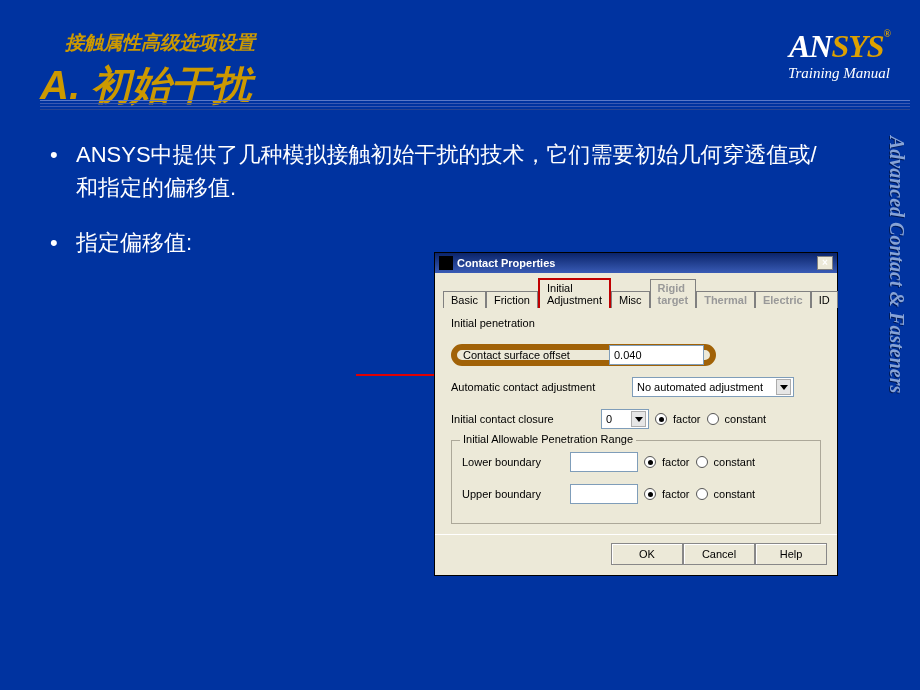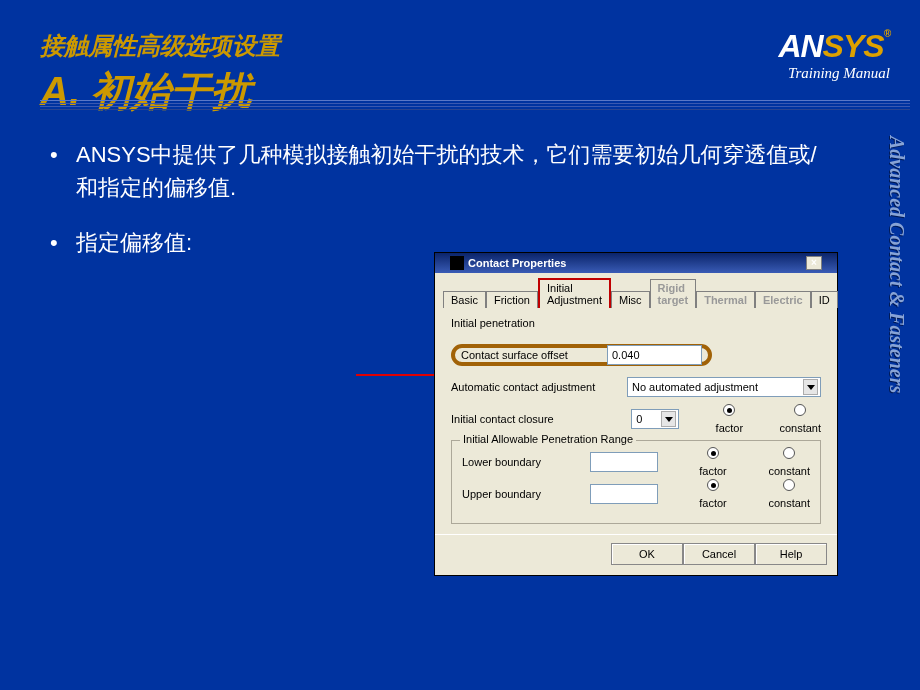--- a/index.html
+++ b/index.html
@@ -3,24 +3,24 @@
 <meta charset="utf-8">
 <style>
   * { box-sizing: border-box; margin: 0; padding: 0; }
   html, body { width: 920px; height: 690px; overflow: hidden; }
   body {
     background: #0033a0;
     position: relative;
     font-family: "Microsoft YaHei", Arial, sans-serif;
   }
   .slide-heading { position: absolute; top: 30px; left: 40px; }
-  .slide-suptitle { color: #cc9900; font-style: italic; font-size: 24px; font-weight: bold; margin-bottom: 2px; }
+  .slide-suptitle { color: #cc9900; font-style: italic; font-size: 19px; font-weight: bold; margin-bottom: 2px; margin-left: 25px; }
   .slide-title { color: #cc9900; font-style: italic; font-size: 40px; font-weight: bold; }
   .logo { position: absolute; top: 28px; right: 30px; text-align: right; }
-  .logo-mark { color: #dda100; font-size: 32px; font-weight: 900; font-style: italic; letter-spacing: -1px; }
+  .logo-mark { color: #dda100; font-size: 32px; font-weight: 900; font-style: italic; letter-spacing: -1px; font-family: Liberation Serif, serif; }
   .logo-mark .an { color: #fff; }
   .logo-sub { color: #fff; font-style: italic; font-size: 15px; font-family: "Times New Roman", serif; }
   .vert-title {
     position: absolute; right: 12px; top: 136px;
     writing-mode: vertical-rl; text-orientation: mixed;
     color: #87a3d6; font-style: italic; font-weight: bold;
     font-size: 20px; font-family: "Times New Roman", serif;
     text-shadow: 1px 1px 0 #001a55;
   }
   .deco-lines { position: absolute; top: 100px; left: 40px; width: 870px; height: 20px; pointer-events:none; }
@@ -41,66 +41,66 @@
   }
   
   .dlg {
     position: absolute; top: 252px; left: 434px; width: 404px;
     background: #ece9d8; border: 1px solid #000; font-family: Tahoma, sans-serif;
     font-size: 11px; color: #000;
   }
   .titlebar {
     background: linear-gradient(#0a246a,#395bb5);
     color: #fff; height: 20px; display: flex; align-items: center;
-    padding: 0 15px; font-weight: bold; font-size: 11px; justify-content: space-between;
+    padding: 0 4px; font-weight: bold; font-size: 11px; justify-content: space-between;
   }
   .titlebar-left { display:flex; align-items:center; gap:4px; }
   .titlebar-icon { width:14px; height:14px; background:#000; }
   .close-btn {
     width: 16px; height: 14px; background: #ece9d8; border: 1px solid #808080;
     font-size: 10px; text-align: center; line-height: 11px; font-family: Arial; font-weight:bold;
   }
   .tabstrip { display: flex; align-items: flex-end; height: 28px; padding: 6px 8px 0 8px; gap:0; }
   .tab {
     border: 1px solid #808080; border-bottom: none; padding: 2px 7px;
     background: #ece9d8; font-size: 11px; position: relative; top:7px;
   }
   .tab.active { border: 2px solid #c00000; border-bottom:none; background:#ece9d8; z-index:2; font-weight:normal;}
   .tab.disabled { color: #999; font-weight: bold; }
   .panel { border-top:1px solid #fff; margin:0 8px 6px 8px; padding: 10px 8px 4px 8px; }
-  .row { display:flex; align-items:center; margin-bottom:10px; height:22px;justify-content:space-between; }
+  .row { display:flex; align-items:center; margin-bottom:10px; height:22px; }
   .lbl { width: 150px; }
   .dd {
     height: 20px; border: 1px solid #7f9db9; background:#fff;
     display:flex; align-items:center; justify-content:space-between; padding:0 2px 0 4px;
   }
   .dd.wide { width: 190px; }
-  .dd.mid { width: 194px; }
+  .dd.mid { width: 162px; margin-left: 31px; }
   .dd.sm { width: 48px; }
   .dd-arrow {
     width:15px; height:16px; background:#e6e6e6; border:1px solid #acacac;
     display:flex; align-items:center; justify-content:center;
   }
   .dd-arrow::after { content:""; border-left:4px solid transparent; border-right:4px solid transparent; border-top:5px solid #000; }
   .txt {
     height:20px; border:1px solid #7f9db9; background:#fff; width:95px;
     padding:0 4px; display:flex; align-items:center;
   }
   .ring-red {
-    height:22px; border:4px solid #a16207; border-radius:12px;
+    height:22px; border:6px solid #a16207; border-radius:12px;
     display:flex; align-items:center; padding:0 6px; gap:18px;
   }
-  .radio-grp { display:flex; align-items:center; gap:6px; margin-left:6px;flex-direction:column; }
+  .radio-grp { display:flex; align-items:center; gap:6px; margin-left:6px; }
   .radio { width:12px; height:12px; border:1px solid #555; border-radius:50%; background:#fff; display:inline-flex; align-items:center; justify-content:center;}
   .radio.checked::after{ content:""; width:5px; height:5px; border-radius:50%; background:#000;}
   .group {
     border:1px solid #aca899; margin-top:4px; padding:10px 10px 8px 10px; position:relative;
   }
   .group-title { position:absolute; top:-8px; left:8px; background:#ece9d8; padding:0 3px; font-size:11px; }
-  .grow .lbl { width:92px; }
+  .grow .lbl { width:108px; }
   .grow .txt { width:68px; }
   .btnbar {
     display:flex; justify-content:flex-end; padding:8px 10px 10px;
     border-top:1px solid #fff;
   }
   .btn {
     width:72px; height:22px; background:#ece9d8; border:1px solid #888;
     box-shadow: inset 1px 1px 0 #fff;
     display:flex; align-items:center; justify-content:center; font-size:11px;
   }

